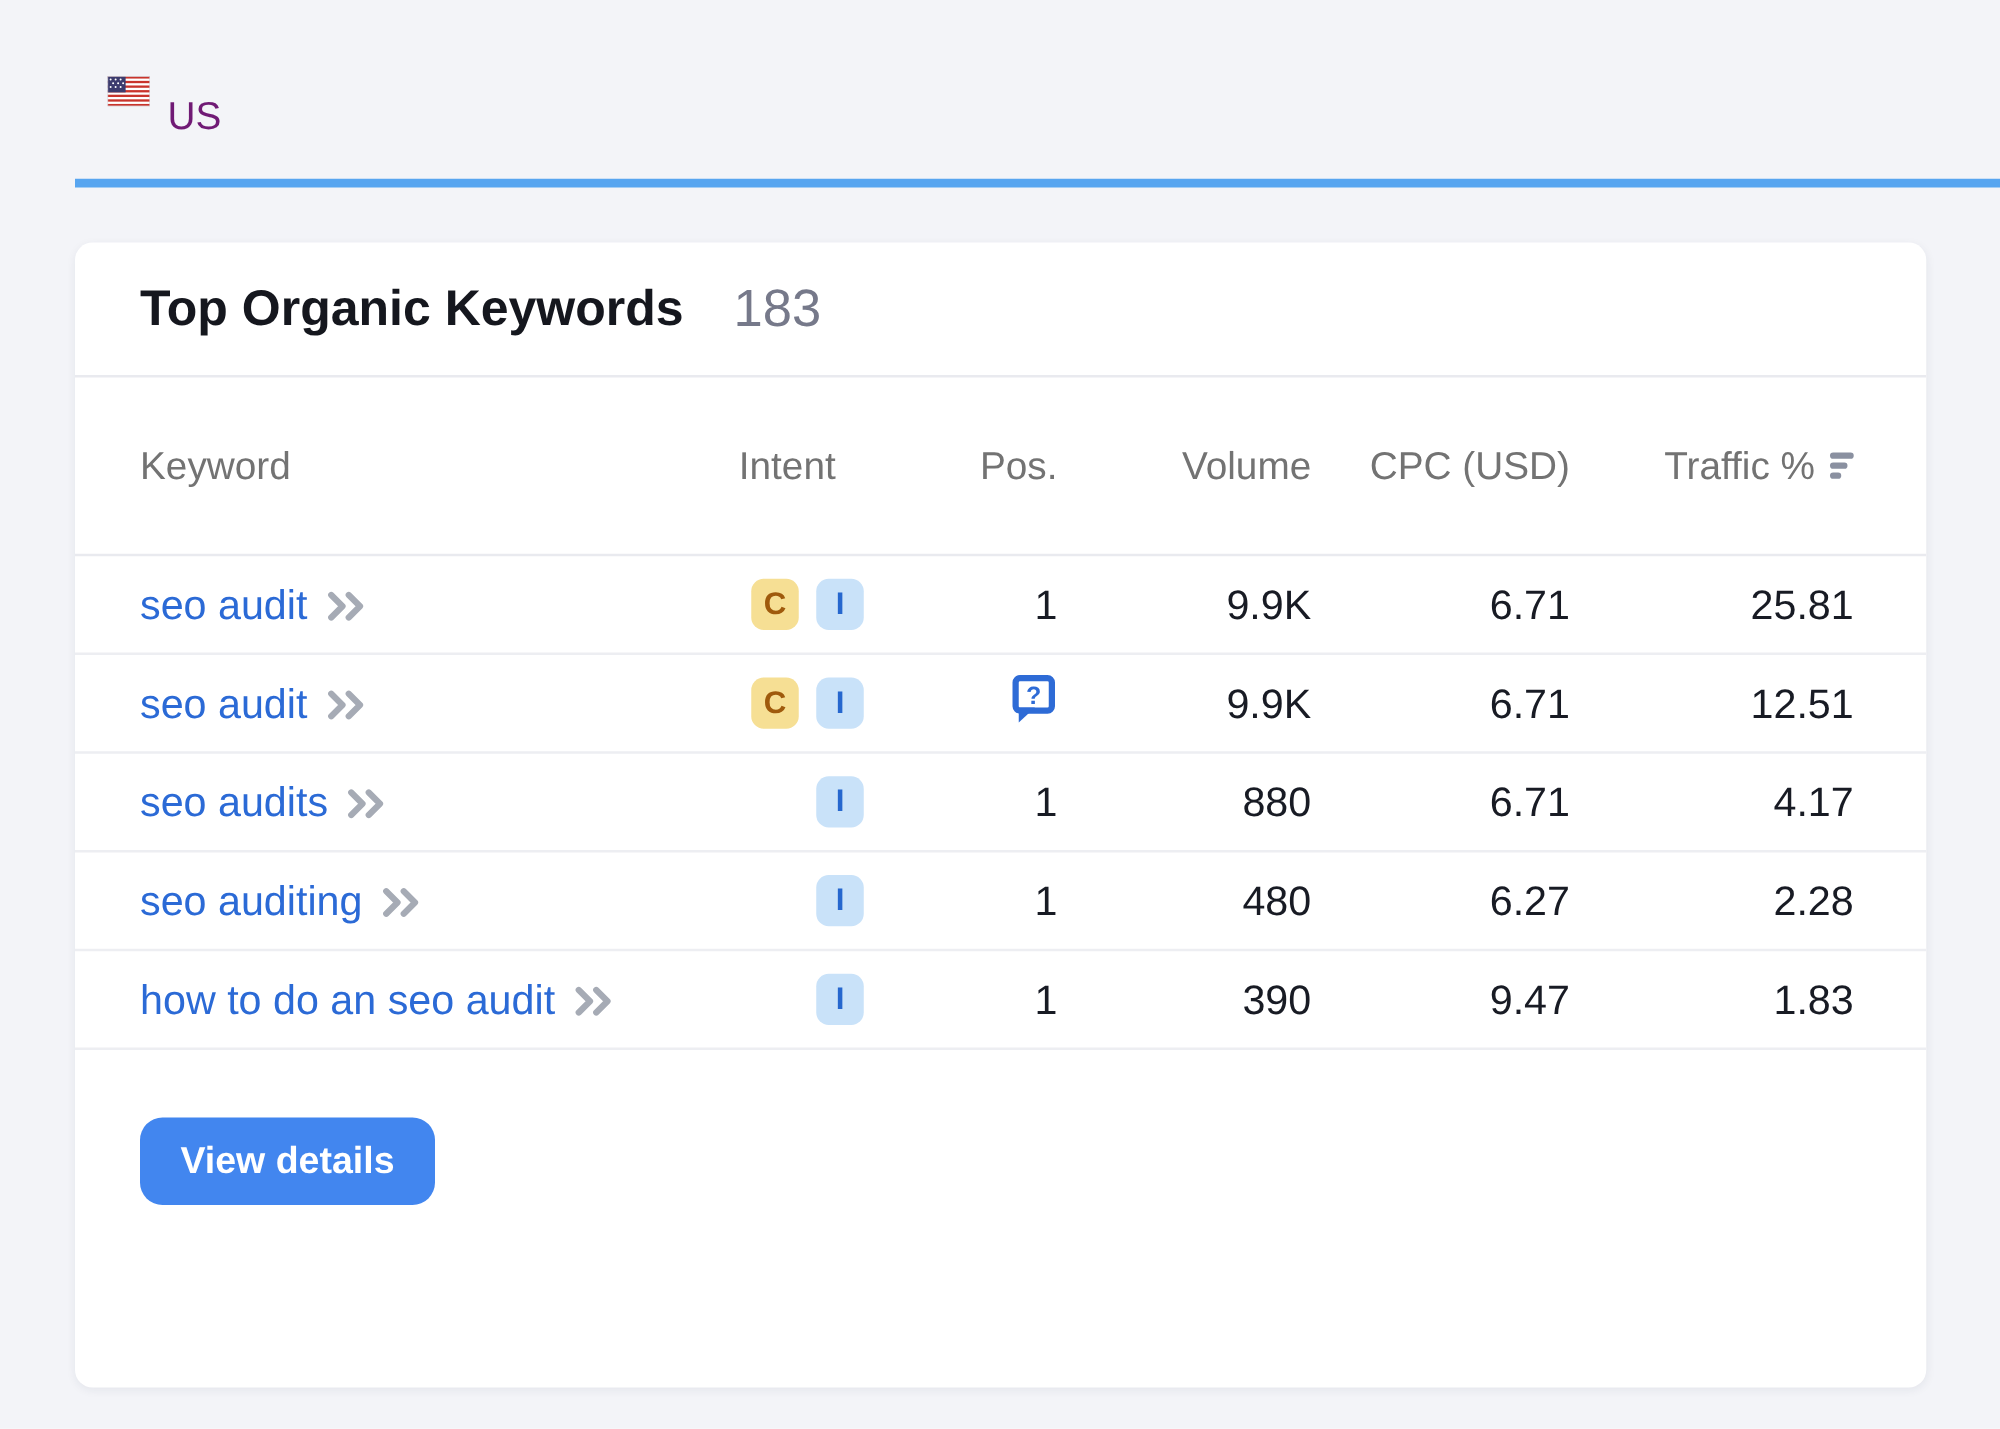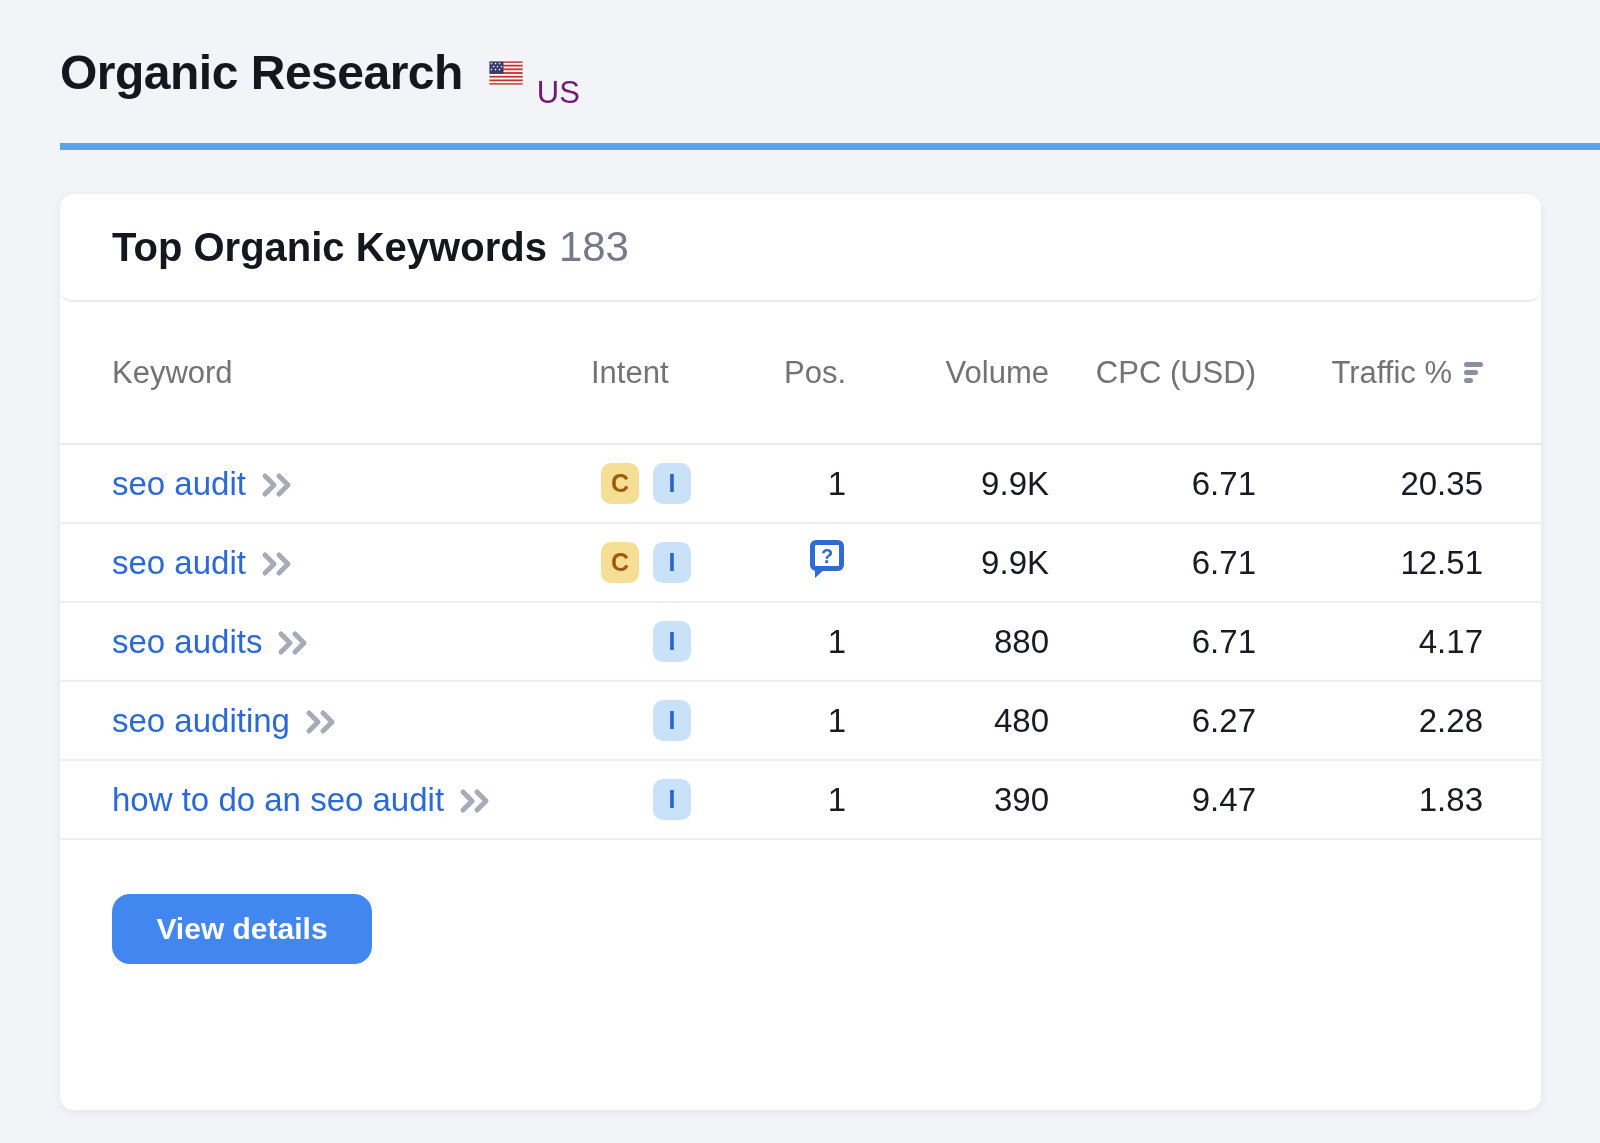--- a/index.html
+++ b/index.html
@@ -24,23 +24,22 @@
   .card {
     margin:44px 59px 0 60px;
     width:1481px; height:916px;
     background:#FFFFFF;
     border-radius:14px;
     box-shadow:0 2px 8px rgba(30,40,70,0.07);
     overflow:hidden;
   }
   .card-header {
     height:108px; display:flex; align-items:center;
-    padding:0 52px; gap:12px;
+    padding:0 52px; gap:40px;
     border-bottom:2px solid #E9EAEF;
-    border-radius:13px;
   }
   .card-title { font-size:40px; font-weight:700; color:#15171E; }
   .card-count { font-size:42px; color:#76798A; }
 
   
   .grid-row {
     display:grid;
     grid-template-columns:1fr 100px 155px 203px 207px 227px;
     align-items:center;
     padding:0 58px 0 52px;
@@ -74,34 +73,33 @@
   }
   .badge-c { background:#F6DF94; color:#9F5A0C; }
   .badge-i { background:#C9E2F9; color:#2667CE; }
 
   .num-cell { text-align:right; color:#181B24; }
   .pos-cell { display:flex; justify-content:flex-end; align-items:center; }
 
   
   .card-footer { padding:54px 0 0 52px; }
   .view-details-btn {
-    width:260px; height:70px;
+    width:236px; height:70px;
     background:#4286EF; color:#FFFFFF;
     border:none; border-radius:18px;
     font-family:"Liberation Sans", sans-serif;
     font-size:30px; font-weight:700;
     cursor:pointer;
   }
 </style>
 </head>
 <body>
 
 <div class="page-header">
   <div class="page-header-row">
-    <span class="page-title">Organic Research</span>
     <span class="flag">
       <svg width="34" height="24" viewBox="0 0 34 24">
         <rect width="34" height="24" fill="#FFFFFF"></rect>
         <g fill="#C9342C">
           <rect y="0" width="34" height="1.85"></rect>
           <rect y="3.69" width="34" height="1.85"></rect>
           <rect y="7.38" width="34" height="1.85"></rect>
           <rect y="11.08" width="34" height="1.85"></rect>
           <rect y="14.77" width="34" height="1.85"></rect>
           <rect y="18.46" width="34" height="1.85"></rect>
@@ -164,21 +162,21 @@
             </svg>
       </span>
     </a></div>
     <div class="intent-cell">
       <span class="badge badge-c">C</span>
       <span class="badge badge-i">I</span>
     </div>
     <div class="num-cell">1</div>
     <div class="num-cell">9.9K</div>
     <div class="num-cell">6.71</div>
-    <div class="num-cell">20.35</div>
+    <div class="num-cell">25.81</div>
   </div>
 
   <div class="grid-row trow">
     <div><a class="kw-link">
       <span>seo audit</span>
       <span class="chevrons">
         <svg width="34" height="26" viewBox="0 0 34 26">
               <g fill="none" stroke="#A6ABB5" stroke-width="5" stroke-linecap="round" stroke-linejoin="round">
                 <path d="M4 4 L13 13 L4 22"></path>
                 <path d="M18 4 L27 13 L18 22"></path>

